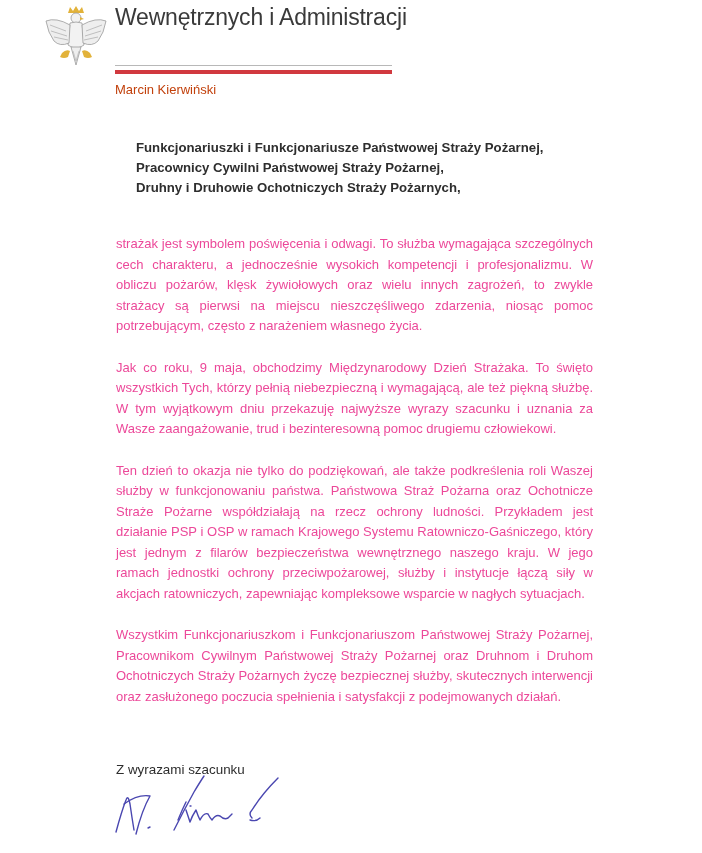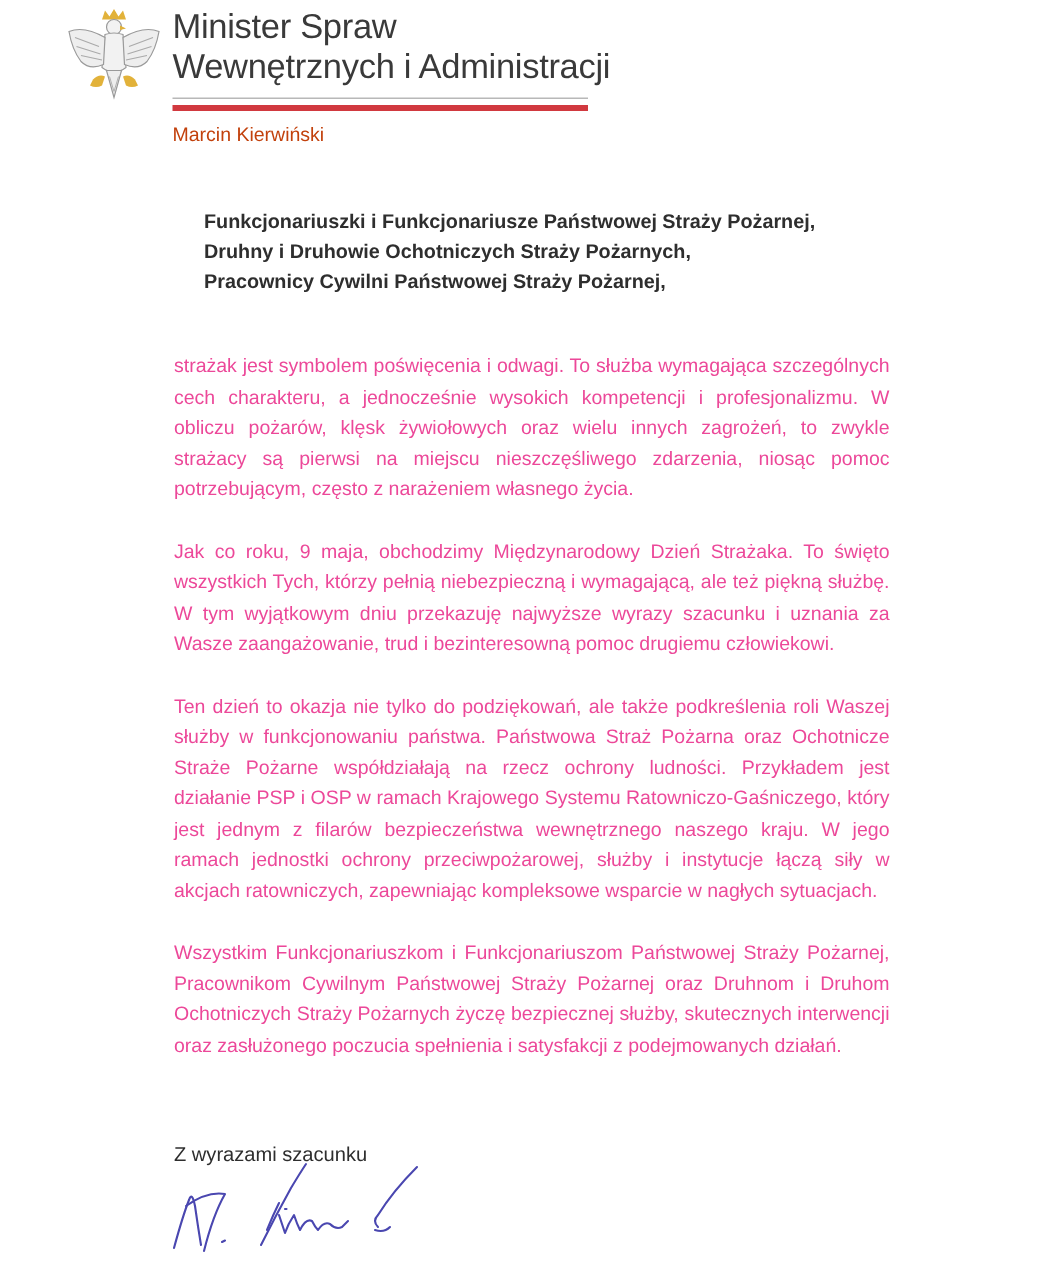--- a/index.html
+++ b/index.html
@@ -52,32 +52,31 @@
     <path d="M40 22 Q54 14 64 18 Q62 30 56 38 Q50 44 41 40 Z" fill="#eeeeee" stroke="#9a9a9a" stroke-width="0.8"></path>
     <path d="M60 22 L44 28 M59 28 L43 33 M56 34 L42 37" stroke="#a9a9a9" stroke-width="0.7" fill="none"></path>
 
     <path d="M29 44 L34 62 L39 44 Z" fill="#eeeeee" stroke="#9a9a9a" stroke-width="0.8"></path>
     <path d="M31 48 L34 58 L37 48" stroke="#a9a9a9" stroke-width="0.6" fill="none"></path>
 
     <path d="M20 50 Q24 46 28 48 L26 54 Q22 56 18 54 Z" fill="#e2b23a"></path>
     <path d="M48 50 Q44 46 40 48 L42 54 Q46 56 50 54 Z" fill="#e2b23a"></path>
   </svg>
   <div class="ministry-title">
-    <div>Minister Spraw</div>
     <div>Wewnętrznych i Administracji</div>
   </div>
   <div class="rule-gray"></div>
   <div class="rule-red"></div>
   <div class="minister-name">Marcin Kierwiński</div>
 </div>
 
 <div class="addressees">
   <div>Funkcjonariuszki i Funkcjonariusze Państwowej Straży Pożarnej,</div>
+  <div>Pracownicy Cywilni Państwowej Straży Pożarnej,</div>
   <div>Druhny i Druhowie Ochotniczych Straży Pożarnych,</div>
-  <div>Pracownicy Cywilni Państwowej Straży Pożarnej,</div>
 </div>
 
 <div class="body-text">
   <p>strażak jest symbolem poświęcenia i odwagi. To służba wymagająca szczególnych cech charakteru, a jednocześnie wysokich kompetencji i profesjonalizmu. W obliczu pożarów, klęsk żywiołowych oraz wielu innych zagrożeń, to zwykle strażacy są pierwsi na miejscu nieszczęśliwego zdarzenia, niosąc pomoc potrzebującym, często z narażeniem własnego życia.</p>
   <p>Jak co roku, 9 maja, obchodzimy Międzynarodowy Dzień Strażaka. To święto wszystkich Tych, którzy pełnią niebezpieczną i wymagającą, ale też piękną służbę. W tym wyjątkowym dniu przekazuję najwyższe wyrazy szacunku i uznania za Wasze zaangażowanie, trud i bezinteresowną pomoc drugiemu człowiekowi.</p>
   <p>Ten dzień to okazja nie tylko do podziękowań, ale także podkreślenia roli Waszej służby w funkcjonowaniu państwa. Państwowa Straż Pożarna oraz Ochotnicze Straże Pożarne współdziałają na rzecz ochrony ludności. Przykładem jest działanie PSP i OSP w ramach Krajowego Systemu Ratowniczo-Gaśniczego, który jest jednym z filarów bezpieczeństwa wewnętrznego naszego kraju. W jego ramach jednostki ochrony przeciwpożarowej, służby i instytucje łączą siły w akcjach ratowniczych, zapewniając kompleksowe wsparcie w nagłych sytuacjach.</p>
   <p class="last">Wszystkim Funkcjonariuszkom i Funkcjonariuszom Państwowej Straży Pożarnej, Pracownikom Cywilnym Państwowej Straży Pożarnej oraz Druhnom i Druhom Ochotniczych Straży Pożarnych życzę bezpiecznej służby, skutecznych interwencji oraz zasłużonego poczucia spełnienia i satysfakcji z podejmowanych działań.</p>
 </div>
 
 <div class="closing">Z wyrazami szacunku</div>

